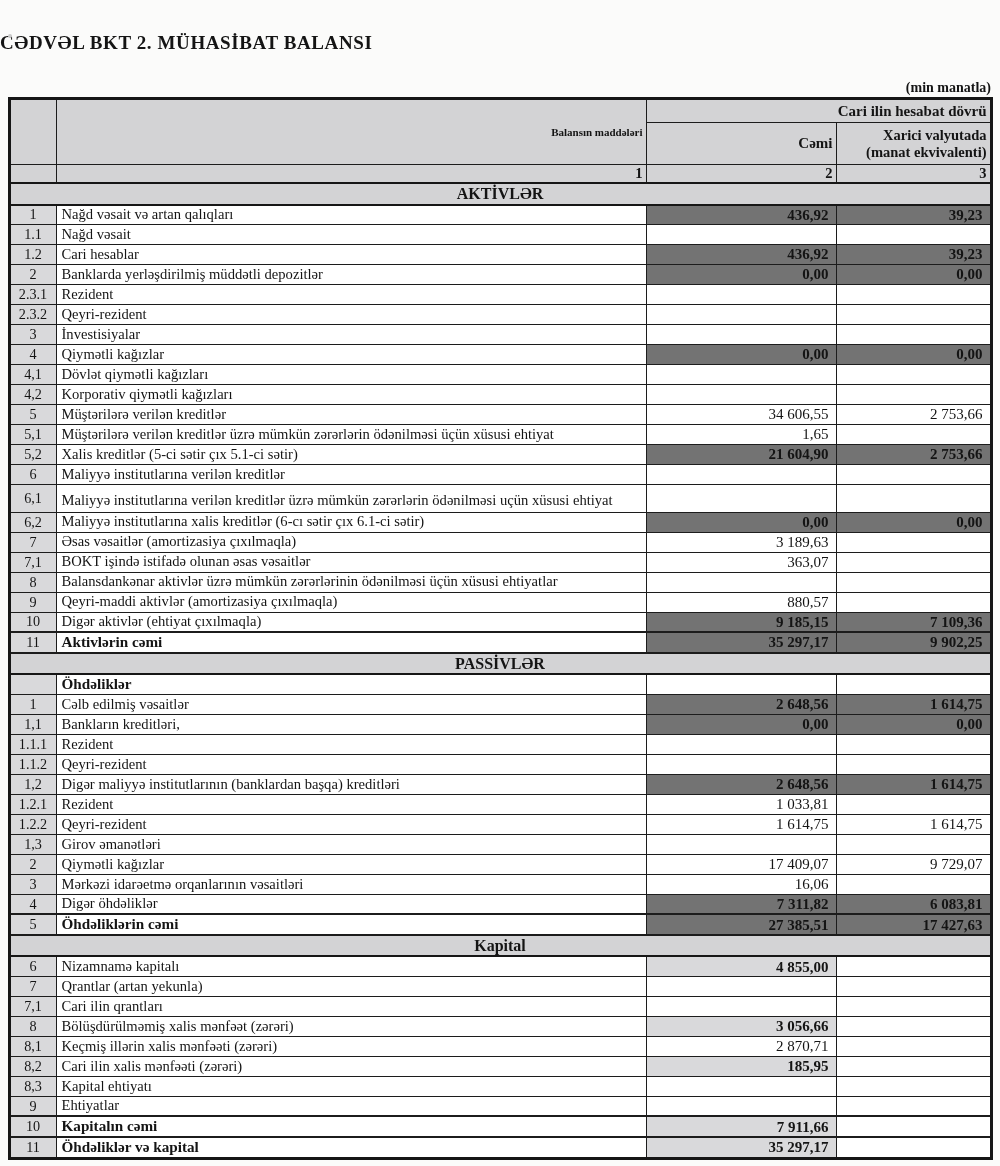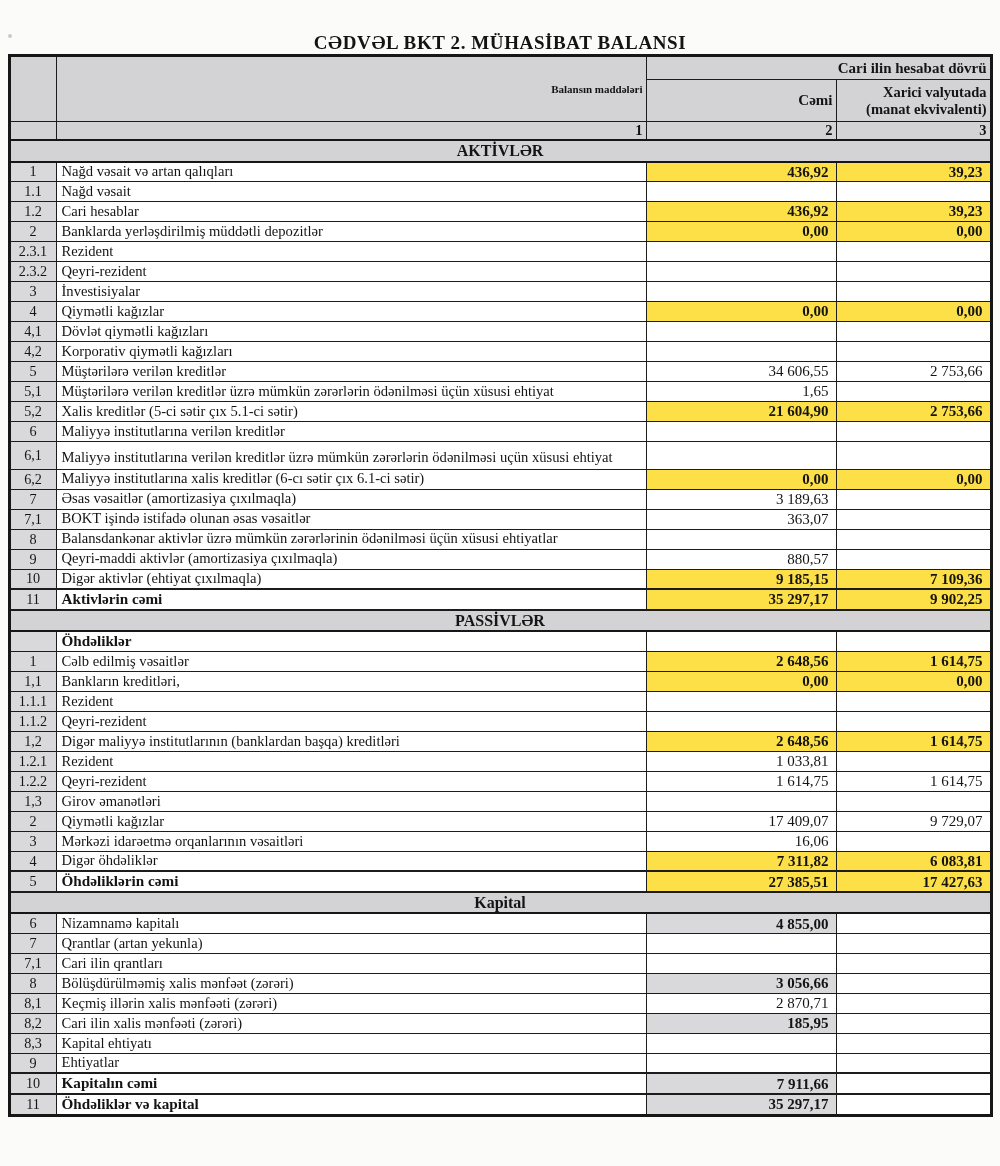--- a/index.html
+++ b/index.html
@@ -11,21 +11,21 @@
   }
   .page {
     width: 1000px;
     height: 1166px;
     position: relative;
     box-sizing: border-box;
     padding-top: 32px;
     overflow: hidden;
   }
   .doc-title {
-    text-align: center;
+    text-align: left;
     font-size: 19px;
     font-weight: bold;
     letter-spacing: 0.6px;
     margin: 0;
   }
   .unit-note {
     width: 982px;
     margin: 26px auto 1px auto;
     text-align: right;
     font-weight: bold;
@@ -72,21 +72,21 @@
   td.label-cell {
     white-space: nowrap;
     padding-left: 5px;
   }
   td.val-cell {
     text-align: right;
     padding-right: 7px;
     font-size: 15px;
   }
   tr.shade-both td.val-cell {
-    background: #fde047;
+    background: #737373;
     font-weight: bold;
   }
   tr.shade-total td.val-total {
     background: #d9d9db;
     font-weight: bold;
   }
   tr.bold-label td.label-cell {
     font-weight: bold;
     font-size: 15.2px;
   }
@@ -120,20 +120,21 @@
   }
 </style>
 </head>
 <body>
 
 <div class="page">
   <div class="scan-dot"></div>
 
   <h1 class="doc-title">CƏDVƏL BKT 2. MÜHASİBAT BALANSI</h1>
 
+  <div class="unit-note">(min manatla)</div>
 
   <table class="balance">
     <colgroup>
       <col style="width:47px">
       <col style="width:590px">
       <col style="width:190px">
       <col style="width:155px">
     </colgroup>
     <thead>
       <tr>

